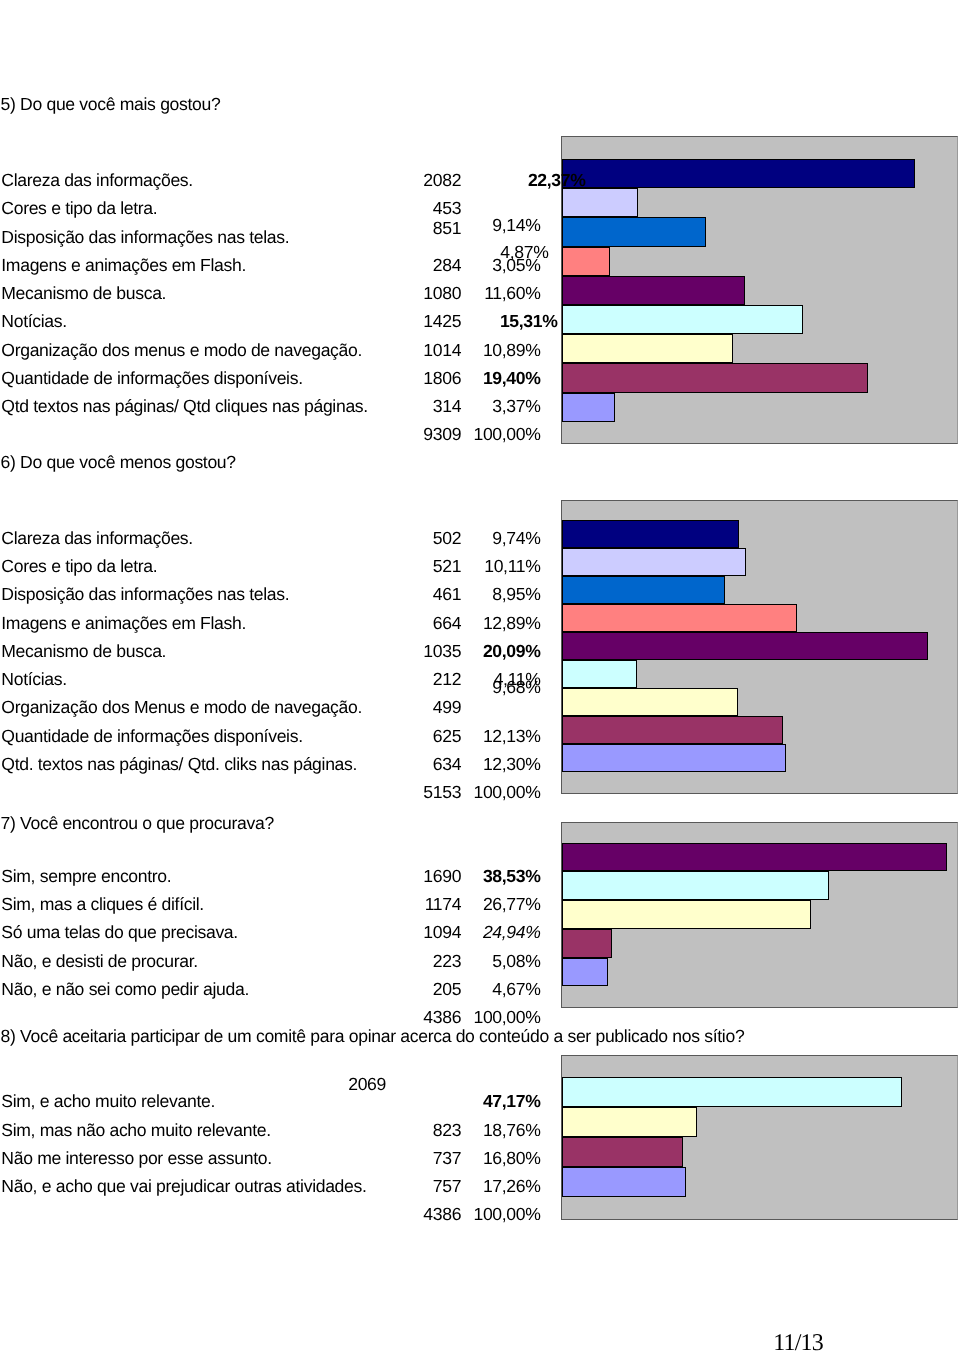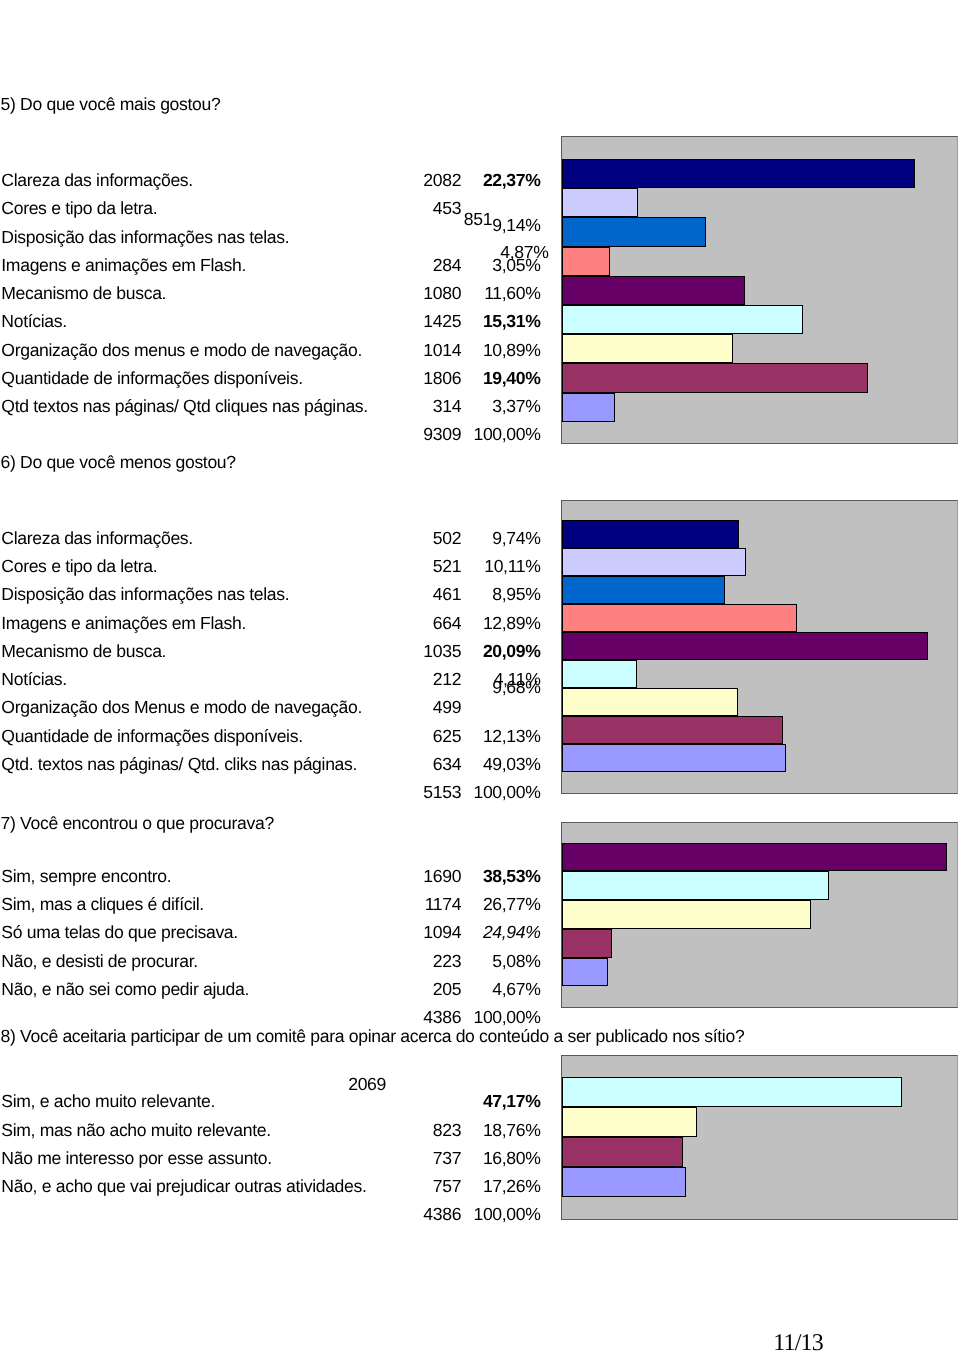--- a/index.html
+++ b/index.html
@@ -38,36 +38,36 @@
         <div class="bar" style="top: 109.733px; height: 29.2111px; width: 48.1322px; background: rgb(255, 128, 128);"></div>
         <div class="bar" style="top: 138.944px; height: 29.2111px; width: 183.06px; background: rgb(102, 0, 102);"></div>
         <div class="bar" style="top: 168.156px; height: 29.2111px; width: 241.608px; background: rgb(204, 255, 255);"></div>
         <div class="bar" style="top: 197.367px; height: 29.2111px; width: 171.856px; background: rgb(255, 255, 204);"></div>
         <div class="bar" style="top: 226.578px; height: 29.2111px; width: 306.153px; background: rgb(153, 51, 102);"></div>
         <div class="bar" style="top: 255.789px; height: 29.2111px; width: 53.1822px; background: rgb(153, 153, 255);"></div>
       </div>
     <div class="rows">
         <div class="row-label" style="left: 1.3px; top: 170.072px;">Clareza das informações.</div>
         <div class="row-count" style="left: 0px; top: 170.072px; width: 461.2px;">2082</div>
-        <div class="row-pct bold" style="left: 0px; top: 170.072px; width: 540.6px;">22,37%</div>
+        <div class="row-pct bold" style="left: 0px; top: 170.072px; width: 540.6px; padding-left: 45px;">22,37%</div>
         <div class="row-label" style="left: 1.3px; top: 198.322px;">Cores e tipo da letra.</div>
         <div class="row-count" style="left: 0px; top: 198.322px; width: 461.2px;">453</div>
         <div class="row-pct" style="left: 8px; top: 198.322px; width: 540.6px; margin-top: 44px;">4,87%</div>
         <div class="row-label" style="left: 1.3px; top: 226.572px;">Disposição das informações nas telas.</div>
-        <div class="row-count" style="left: 0px; top: 209px; width: 461.2px; padding-left: 31px;">851</div>
+        <div class="row-count" style="left: 0px; top: 218px; width: 461.2px;">851</div>
         <div class="row-pct" style="left: 0px; top: 215px; width: 540.6px;">9,14%</div>
         <div class="row-label" style="left: 1.3px; top: 254.822px;">Imagens e animações em Flash.</div>
         <div class="row-count" style="left: 0px; top: 254.822px; width: 461.2px;">284</div>
         <div class="row-pct" style="left: 0px; top: 254.822px; width: 540.6px;">3,05%</div>
         <div class="row-label" style="left: 1.3px; top: 283.072px;">Mecanismo de busca.</div>
         <div class="row-count" style="left: 0px; top: 283.072px; width: 461.2px;">1080</div>
         <div class="row-pct" style="left: 0px; top: 283.072px; width: 540.6px;">11,60%</div>
         <div class="row-label" style="left: 1.3px; top: 311.322px;">Notícias.</div>
         <div class="row-count" style="left: 0px; top: 311.322px; width: 461.2px;">1425</div>
-        <div class="row-pct bold" style="left: 0px; top: 311.322px; width: 540.6px;">15,31%</div>
+        <div class="row-pct bold" style="left: 17px; top: 311.322px; width: 540.6px;">15,31%</div>
         <div class="row-label" style="left: 1.3px; top: 339.572px;">Organização dos menus e modo de navegação.</div>
         <div class="row-count" style="left: 0px; top: 339.572px; width: 461.2px;">1014</div>
         <div class="row-pct" style="left: 0px; top: 339.572px; width: 540.6px;">10,89%</div>
         <div class="row-label" style="left: 1.3px; top: 367.822px;">Quantidade de informações disponíveis.</div>
         <div class="row-count" style="left: 0px; top: 367.822px; width: 461.2px;">1806</div>
         <div class="row-pct bold" style="left: 0px; top: 367.822px; width: 540.6px;">19,40%</div>
         <div class="row-label" style="left: 1.3px; top: 396.072px;">Qtd textos nas páginas/ Qtd cliques nas páginas.</div>
         <div class="row-count" style="left: 0px; top: 396.072px; width: 461.2px;">314</div>
         <div class="row-pct" style="left: 0px; top: 396.072px; width: 540.6px;">3,37%</div>
         <div class="row-count" style="left: 0px; top: 424.322px; width: 461.2px;">9309</div>
@@ -108,21 +108,21 @@
         <div class="row-count" style="left: 0px; top: 669.072px; width: 461.2px;">212</div>
         <div class="row-pct" style="left: 0px; top: 669.072px; width: 540.6px;">4,11%</div>
         <div class="row-label" style="left: 1.3px; top: 697.322px;">Organização dos Menus e modo de navegação.</div>
         <div class="row-count" style="left: 0px; top: 697.322px; width: 461.2px;">499</div>
         <div class="row-pct" style="left: 0px; top: 677px; width: 540.6px;">9,68%</div>
         <div class="row-label" style="left: 1.3px; top: 725.572px;">Quantidade de informações disponíveis.</div>
         <div class="row-count" style="left: 0px; top: 725.572px; width: 461.2px;">625</div>
         <div class="row-pct" style="left: 0px; top: 725.572px; width: 540.6px;">12,13%</div>
         <div class="row-label" style="left: 1.3px; top: 753.822px;">Qtd. textos nas páginas/ Qtd. cliks nas páginas.</div>
         <div class="row-count" style="left: 0px; top: 753.822px; width: 461.2px;">634</div>
-        <div class="row-pct" style="left: 0px; top: 753.822px; width: 540.6px;">49,03%</div>
+        <div class="row-pct" style="left: 0px; top: 753.822px; width: 540.6px;">12,30%</div>
         <div class="row-count" style="left: 0px; top: 782.072px; width: 461.2px;">5153</div>
         <div class="row-pct" style="left: 0px; top: 782.072px; width: 540.6px;">100,00%</div>
       </div>
   </section>
 
   <section class="qsection">
     <div class="qline" style="left: 0.5px; top: 813.072px;">7) Você encontrou o que procurava?</div>
     <div class="chart" style="left: 560.6px; top: 821.6px; width: 397.6px; height: 186.5px; background: rgb(192, 192, 192);">
         <div class="bar" style="top: 20px; height: 28.78px; width: 385.3px; background: rgb(102, 0, 102);"></div>
         <div class="bar" style="top: 48.78px; height: 28.78px; width: 267.7px; background: rgb(204, 255, 255);"></div>

